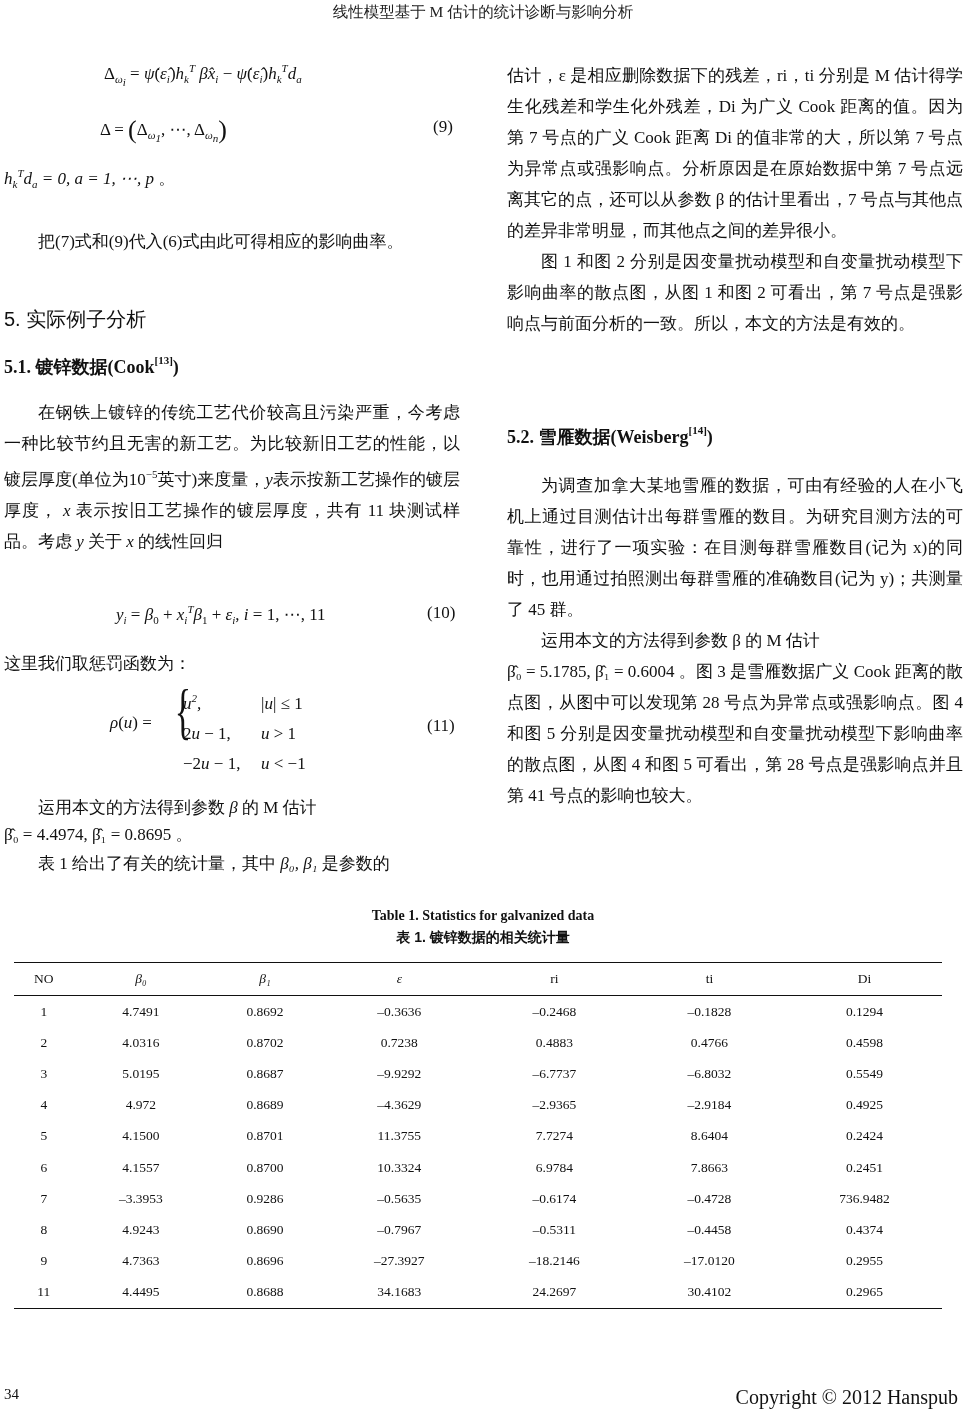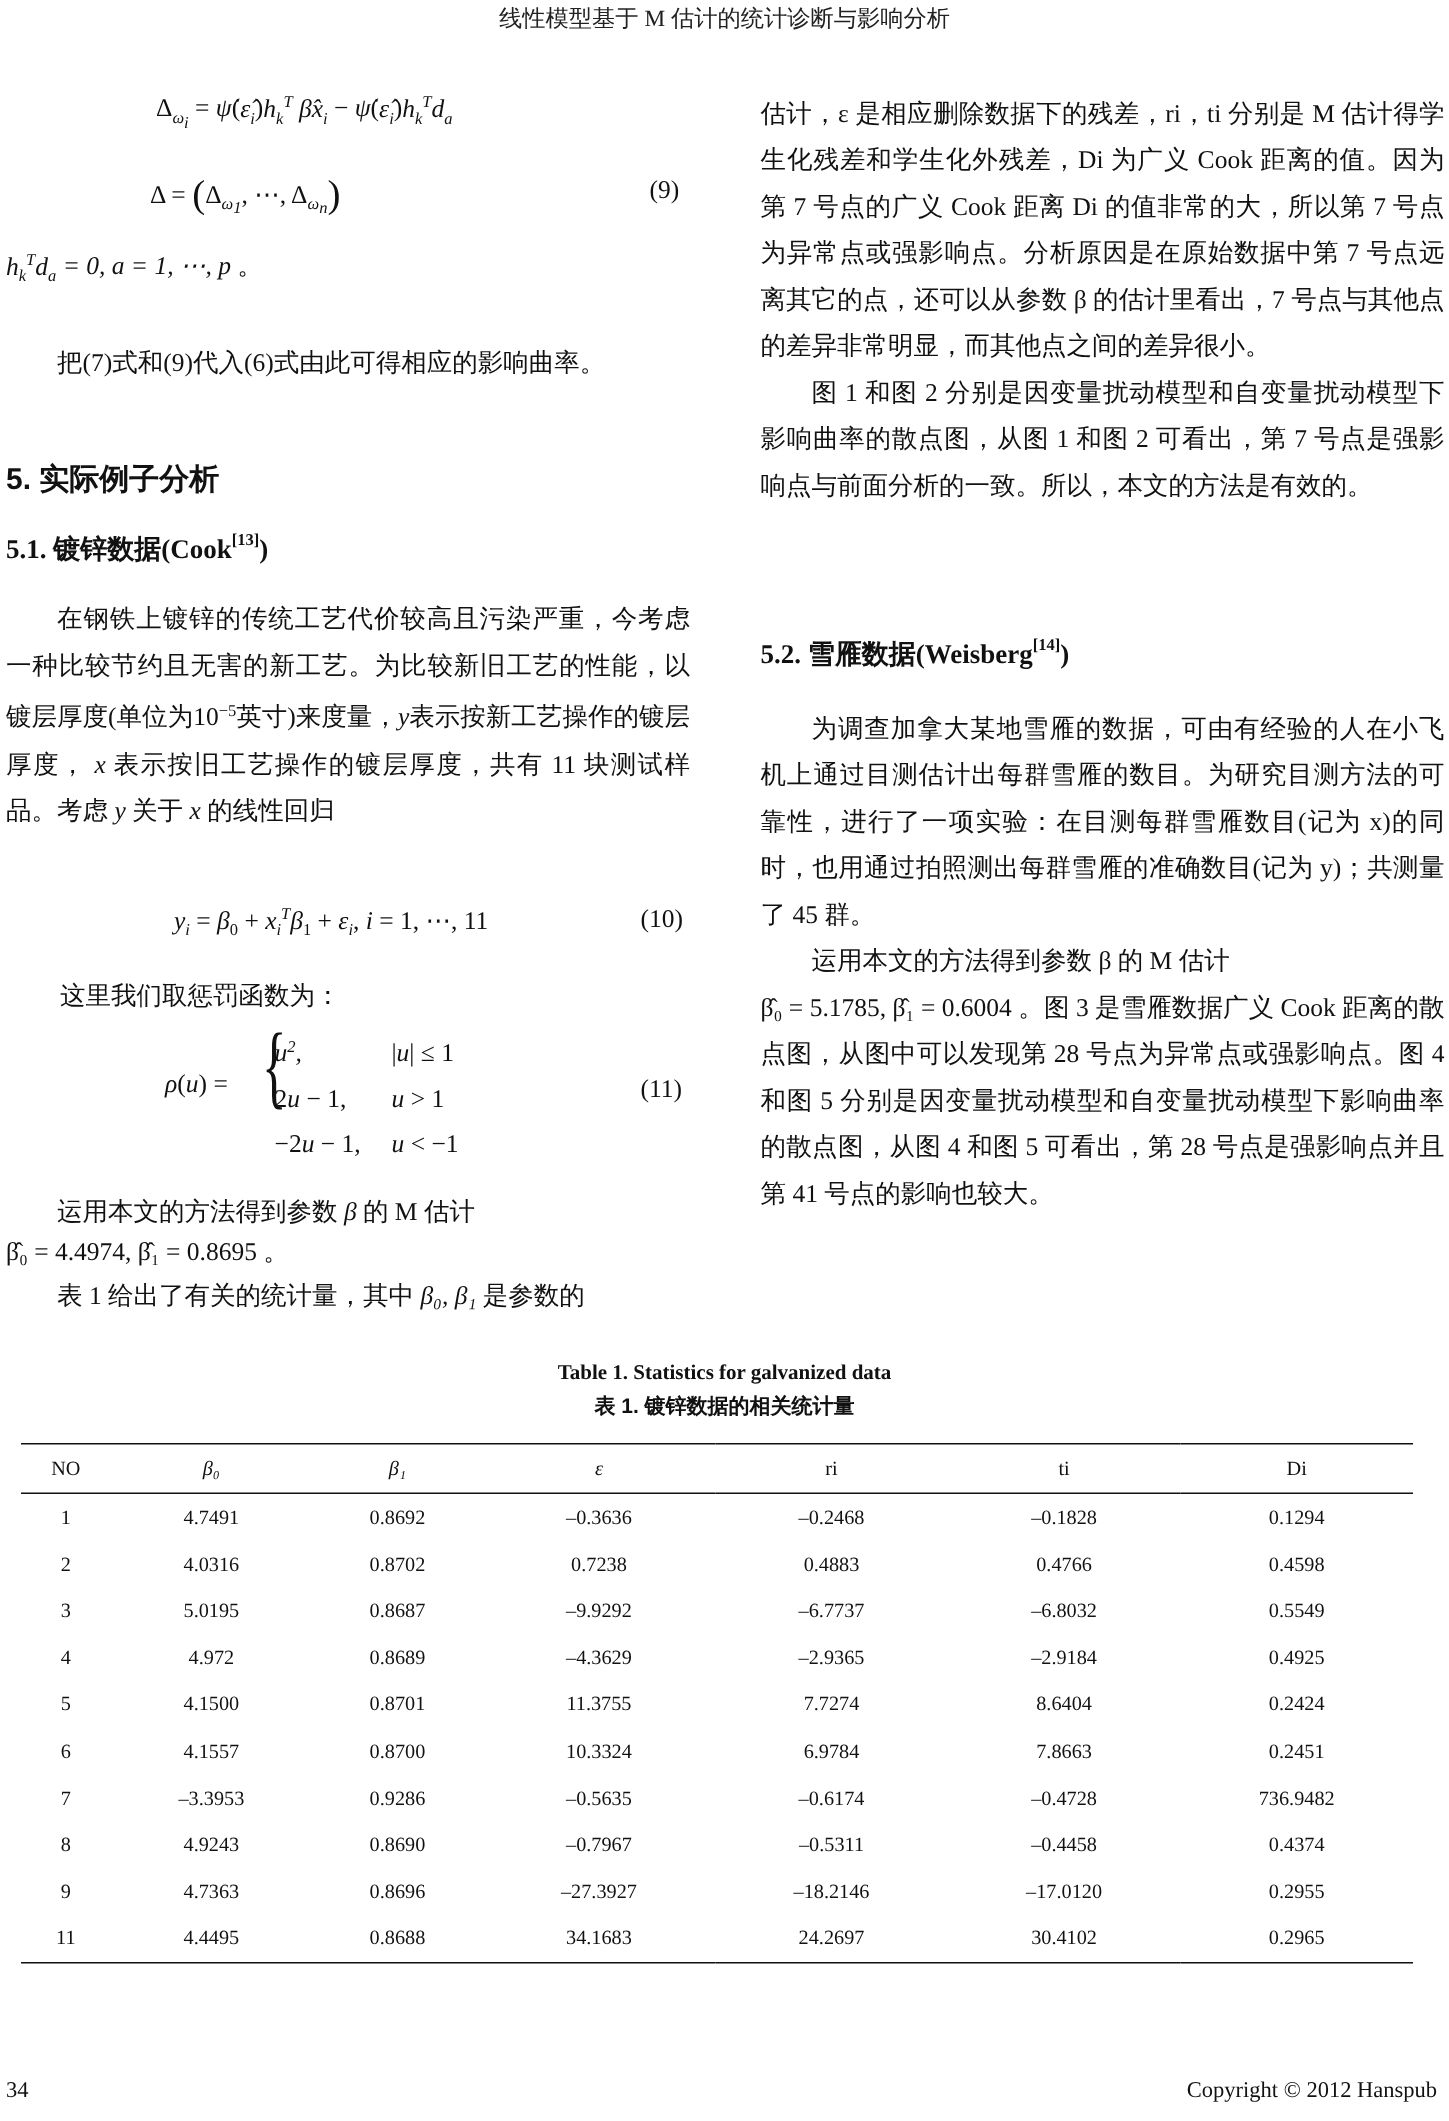--- a/index.html
+++ b/index.html
@@ -8,36 +8,36 @@
   .abs { position:absolute; }
   .running-head { top:2px; left:0; width:966px; text-align:center; font-size:15.5px; color:#222; }
   .col { font-size:17px; line-height:31px; }
   .left { left:4px; width:456px; }
   .right { left:507px; width:456px; }
   .para { margin:0; text-indent:2em; text-align:justify; }
   .para.noind { text-indent:0; }
   .it { font-style:italic; }
   .eq { position:absolute; font-size:17px; white-space:nowrap; }
   .eqnum { position:absolute; font-size:17px; }
-  .h1 { font-family:"Liberation Sans","DejaVu Sans",sans-serif; font-weight:bold; font-size:20px; }
+  .h1 { font-family:"Liberation Sans","DejaVu Sans",sans-serif; font-weight:normal; font-size:20px; }
   .h2 { font-family:"Liberation Serif",serif; font-weight:bold; font-size:18px; }
   sup.ref { font-size:11px; vertical-align:9px; }
   sub, sup { font-size:11px; }
   .brace { font-size:62px; line-height:62px; font-weight:100; transform:scaleX(0.55); display:inline-block; }
   .tcap { left:0; width:966px; text-align:center; font-weight:bold; }
   .tcap1 { top:908px; font-size:14px; }
   .tcap2 { top:929px; font-size:14px; font-family:"Liberation Sans","DejaVu Sans",sans-serif; }
   table.stats { position:absolute; left:14px; top:962px; width:928px; border-collapse:collapse;
                 font-size:13.5px; font-family:"Liberation Serif",serif; }
   table.stats th, table.stats td { text-align:center; font-weight:normal; padding:0; }
   table.stats thead th { height:32px; border-top:1.5px solid #111; border-bottom:1.2px solid #111; }
   table.stats tbody td { height:31.2px; }
   table.stats tbody tr:last-child td { border-bottom:1.5px solid #111; }
   .footer-left { left:4px; top:1386px; font-size:15px; }
-  .footer-right { right:8px; top:1386px; font-size:15px;text-align:right; }
+  .footer-right { right:8px; top:1386px; font-size:20px;text-align:right; }
 </style>
 </head>
 <body>
 
 <div class="abs running-head">线性模型基于 M 估计的统计诊断与影响分析</div>
 
 <div class="eq" style="left:104px; top:62px;">
   Δ<sub class="it">ω<sub>i</sub></sub> = <span class="it">ψ̇</span>(<span class="it">ε̂<sub>i</sub></span>)<span class="it">h<sub>k</sub><sup>T</sup></span> <span class="it">β̂x<sub>i</sub></span> − <span class="it">ψ̇</span>(<span class="it">ε̂<sub>i</sub></span>)<span class="it">h<sub>k</sub><sup>T</sup>d<sub>a</sub></span>
 </div>
 
@@ -66,21 +66,21 @@
 
 <div class="abs col left" style="top:397px;">
   <p class="para"><span>在钢铁上镀锌的传统工艺代价较高且污染严重，今考虑一种比较节约且无害的新工艺。为比较新旧工艺的性能，以镀层厚度(单位为10</span><sup>−5</sup><span>英寸)来度量，</span><span class="it">y</span><span>表示按新工艺操作的镀层厚度，</span><span class="it"> x </span><span>表示按旧工艺操作的镀层厚度，共有 11 块测试样品。考虑</span><span class="it"> y </span><span>关于</span><span class="it"> x </span><span>的线性回归</span></p>
 </div>
 
 <div class="eq" style="left:116px; top:603px;">
   <span class="it">y<sub>i</sub></span> = <span class="it">β</span><sub>0</sub> + <span class="it">x<sub>i</sub><sup>T</sup>β</span><sub>1</sub> + <span class="it">ε<sub>i</sub></span>, <span class="it">i</span> = 1, ⋯, 11
 </div>
 <div class="eqnum" style="left:427px; top:603px;">(10)</div>
 
-<div class="abs col left" style="top:648px;margin-left:36px;">
+<div class="abs col left" style="top:648px;">
   <p class="para noind">这里我们取惩罚函数为：</p>
 </div>
 
 <div class="eq" style="left:110px; top:713px;">
   <span class="it">ρ</span>(<span class="it">u</span>) =
 </div>
 <div class="abs" style="left:168px; top:680px;">
   <span class="brace">{</span>
 </div>
 <div class="abs" style="left:183px; top:683px; font-size:17px; line-height:30px;">

